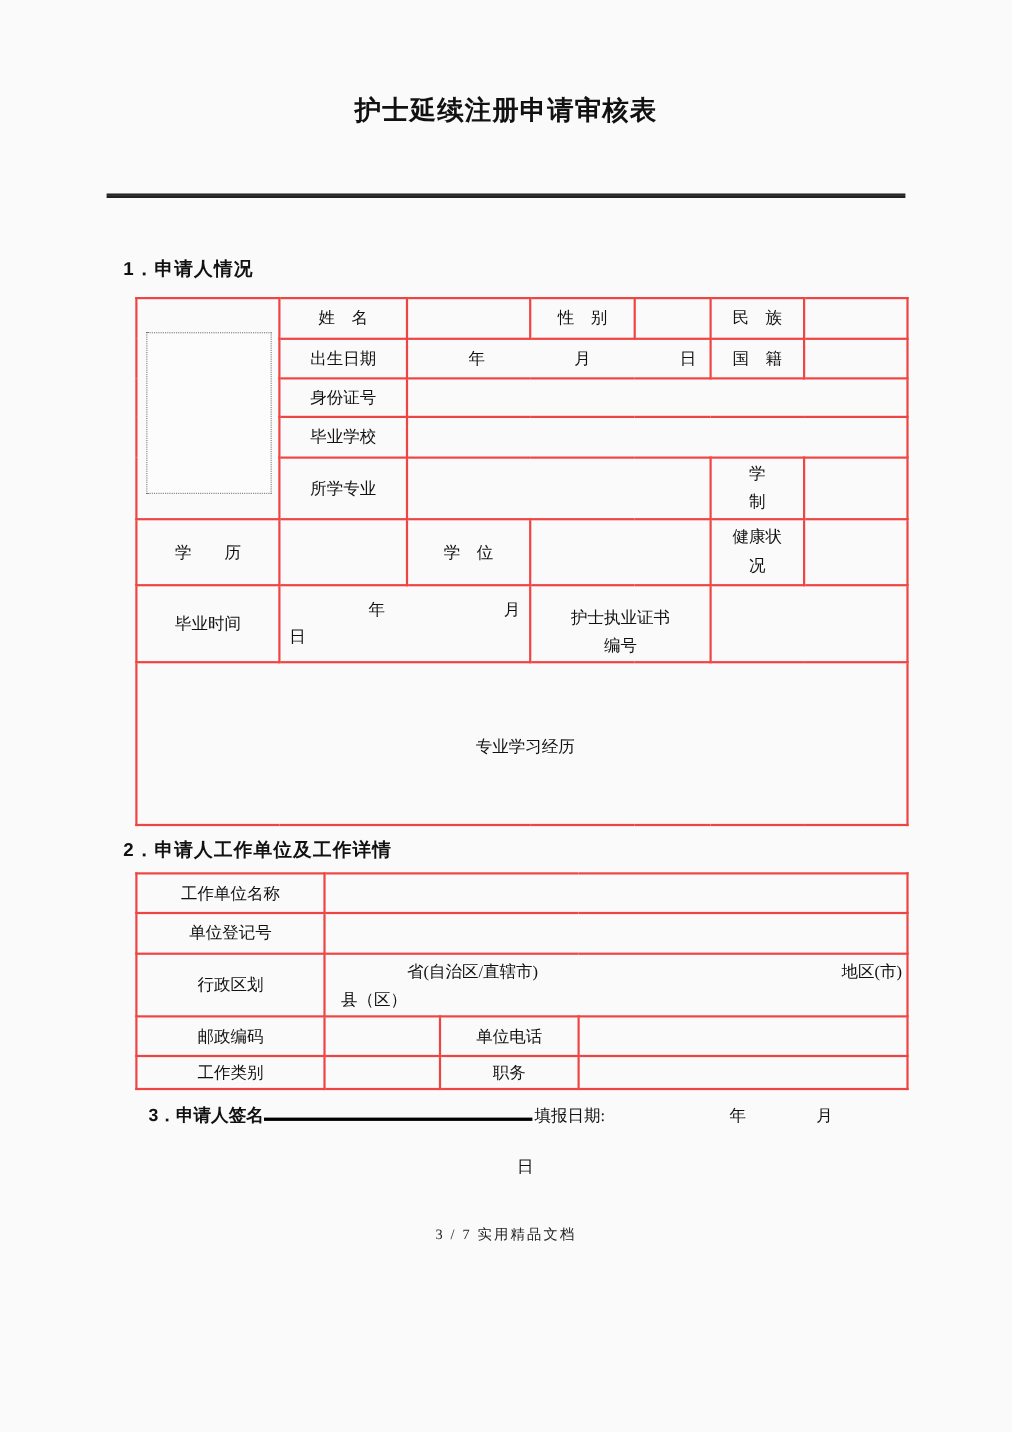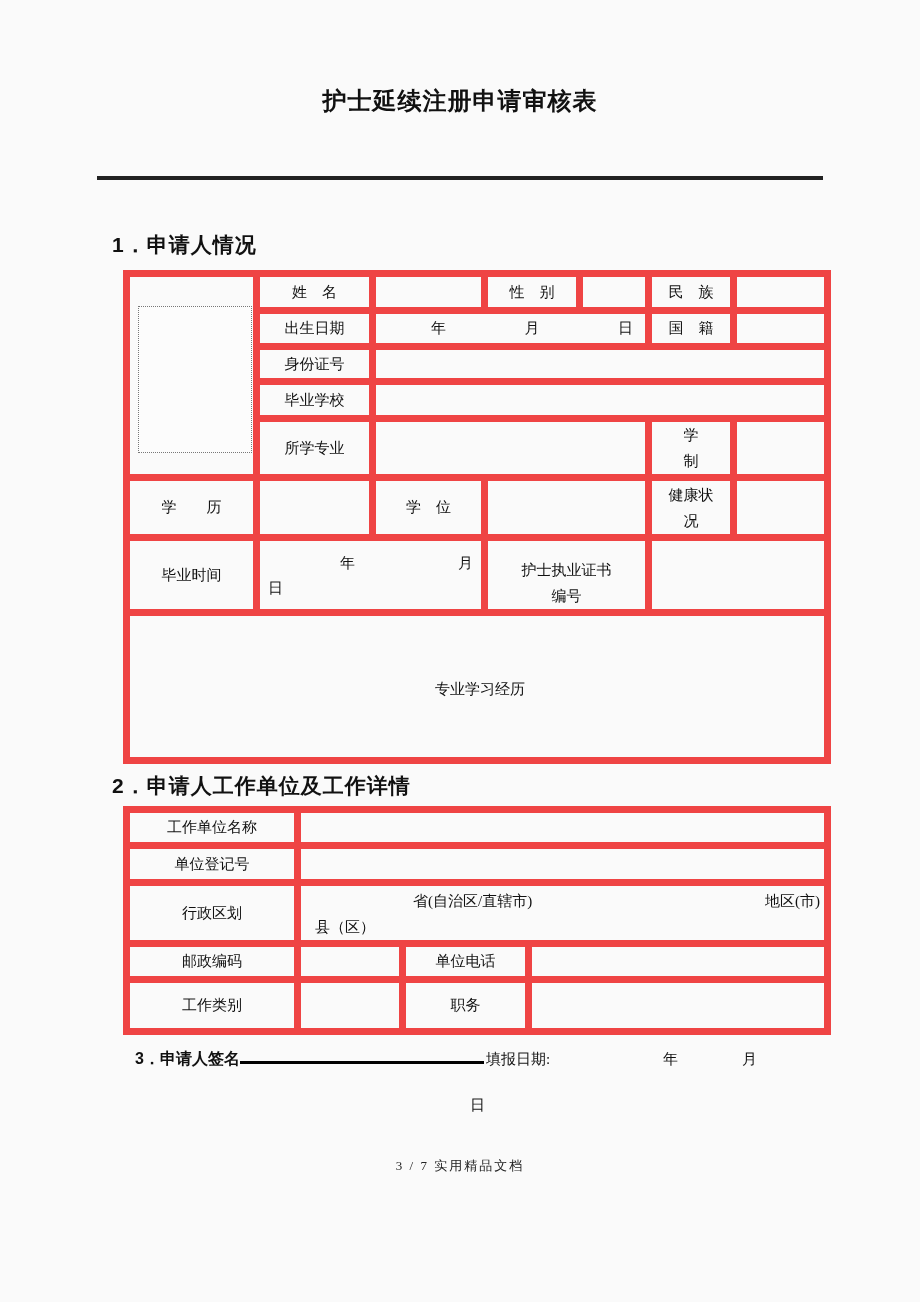--- a/index.html
+++ b/index.html
@@ -28,34 +28,34 @@
     height: 3px;
     background: #999;
     border-top: 2px solid #222;
     border-bottom: 2px solid #222;
   }
 
   .sec-heading {
     margin-left: 112px;
     font-family: "Liberation Sans", sans-serif;
     font-weight: bold;
-    font-size: 21px;
+    font-size: 17px;
     line-height: 24px;
     letter-spacing: 1px;
   }
   .h1 { margin-top: 53px; }
   .h2 { margin-top: 10px; }
 
   table.form {
     border-collapse: collapse;
     table-layout: fixed;
     margin-left: 123px;
   }
   table.form td {
-    border: 7px solid #ef4444;
+    border: 2px solid #ef4444;
     font-size: 15px;
     text-align: center;
     vertical-align: middle;
     padding: 0;
     overflow: hidden;
   }
   .t1 { margin-top: 13px; }
   .t2 { margin-top: 8px; }
 
   td.photo-cell { vertical-align: top; }
@@ -84,21 +84,21 @@
     line-height: 25px;
   }
   .gradline2 { text-align: left; padding-left: 8px; line-height: 25px; }
 
   td.big-blank { vertical-align: top; text-align: left; border-radius: 18px; }
   .big-blank-label { display: inline-block; padding: 6px 0 0 6px; }
 
   .regionline1 {
     display: flex;
     justify-content: space-between;
-    padding: 2px 4px 0 112px;
+    padding: 2px 4px 0 74px;
     line-height: 26px;
   }
   .regionline2 { text-align: left; padding-left: 14px; line-height: 26px; }
 
   .workstart {
     display: flex;
     justify-content: flex-end;
     align-items: center;
     padding-right: 6px;
   }
@@ -261,21 +261,21 @@
           <span>县（区）</span>
         </div>
       </td>
     </tr>
     <tr style="height:36px">
       <td>邮政编码</td>
       <td></td>
       <td>单位电话</td>
       <td></td>
     </tr>
-    <tr style="height:52px">
+    <tr style="height:30px">
       <td>工作类别</td>
       <td></td>
       <td>职务</td>
       <td></td>
     </tr>
   </tbody>
     </table>
 
   <div class="sign-row">
     <span class="sign-label">3．申请人签名</span>

